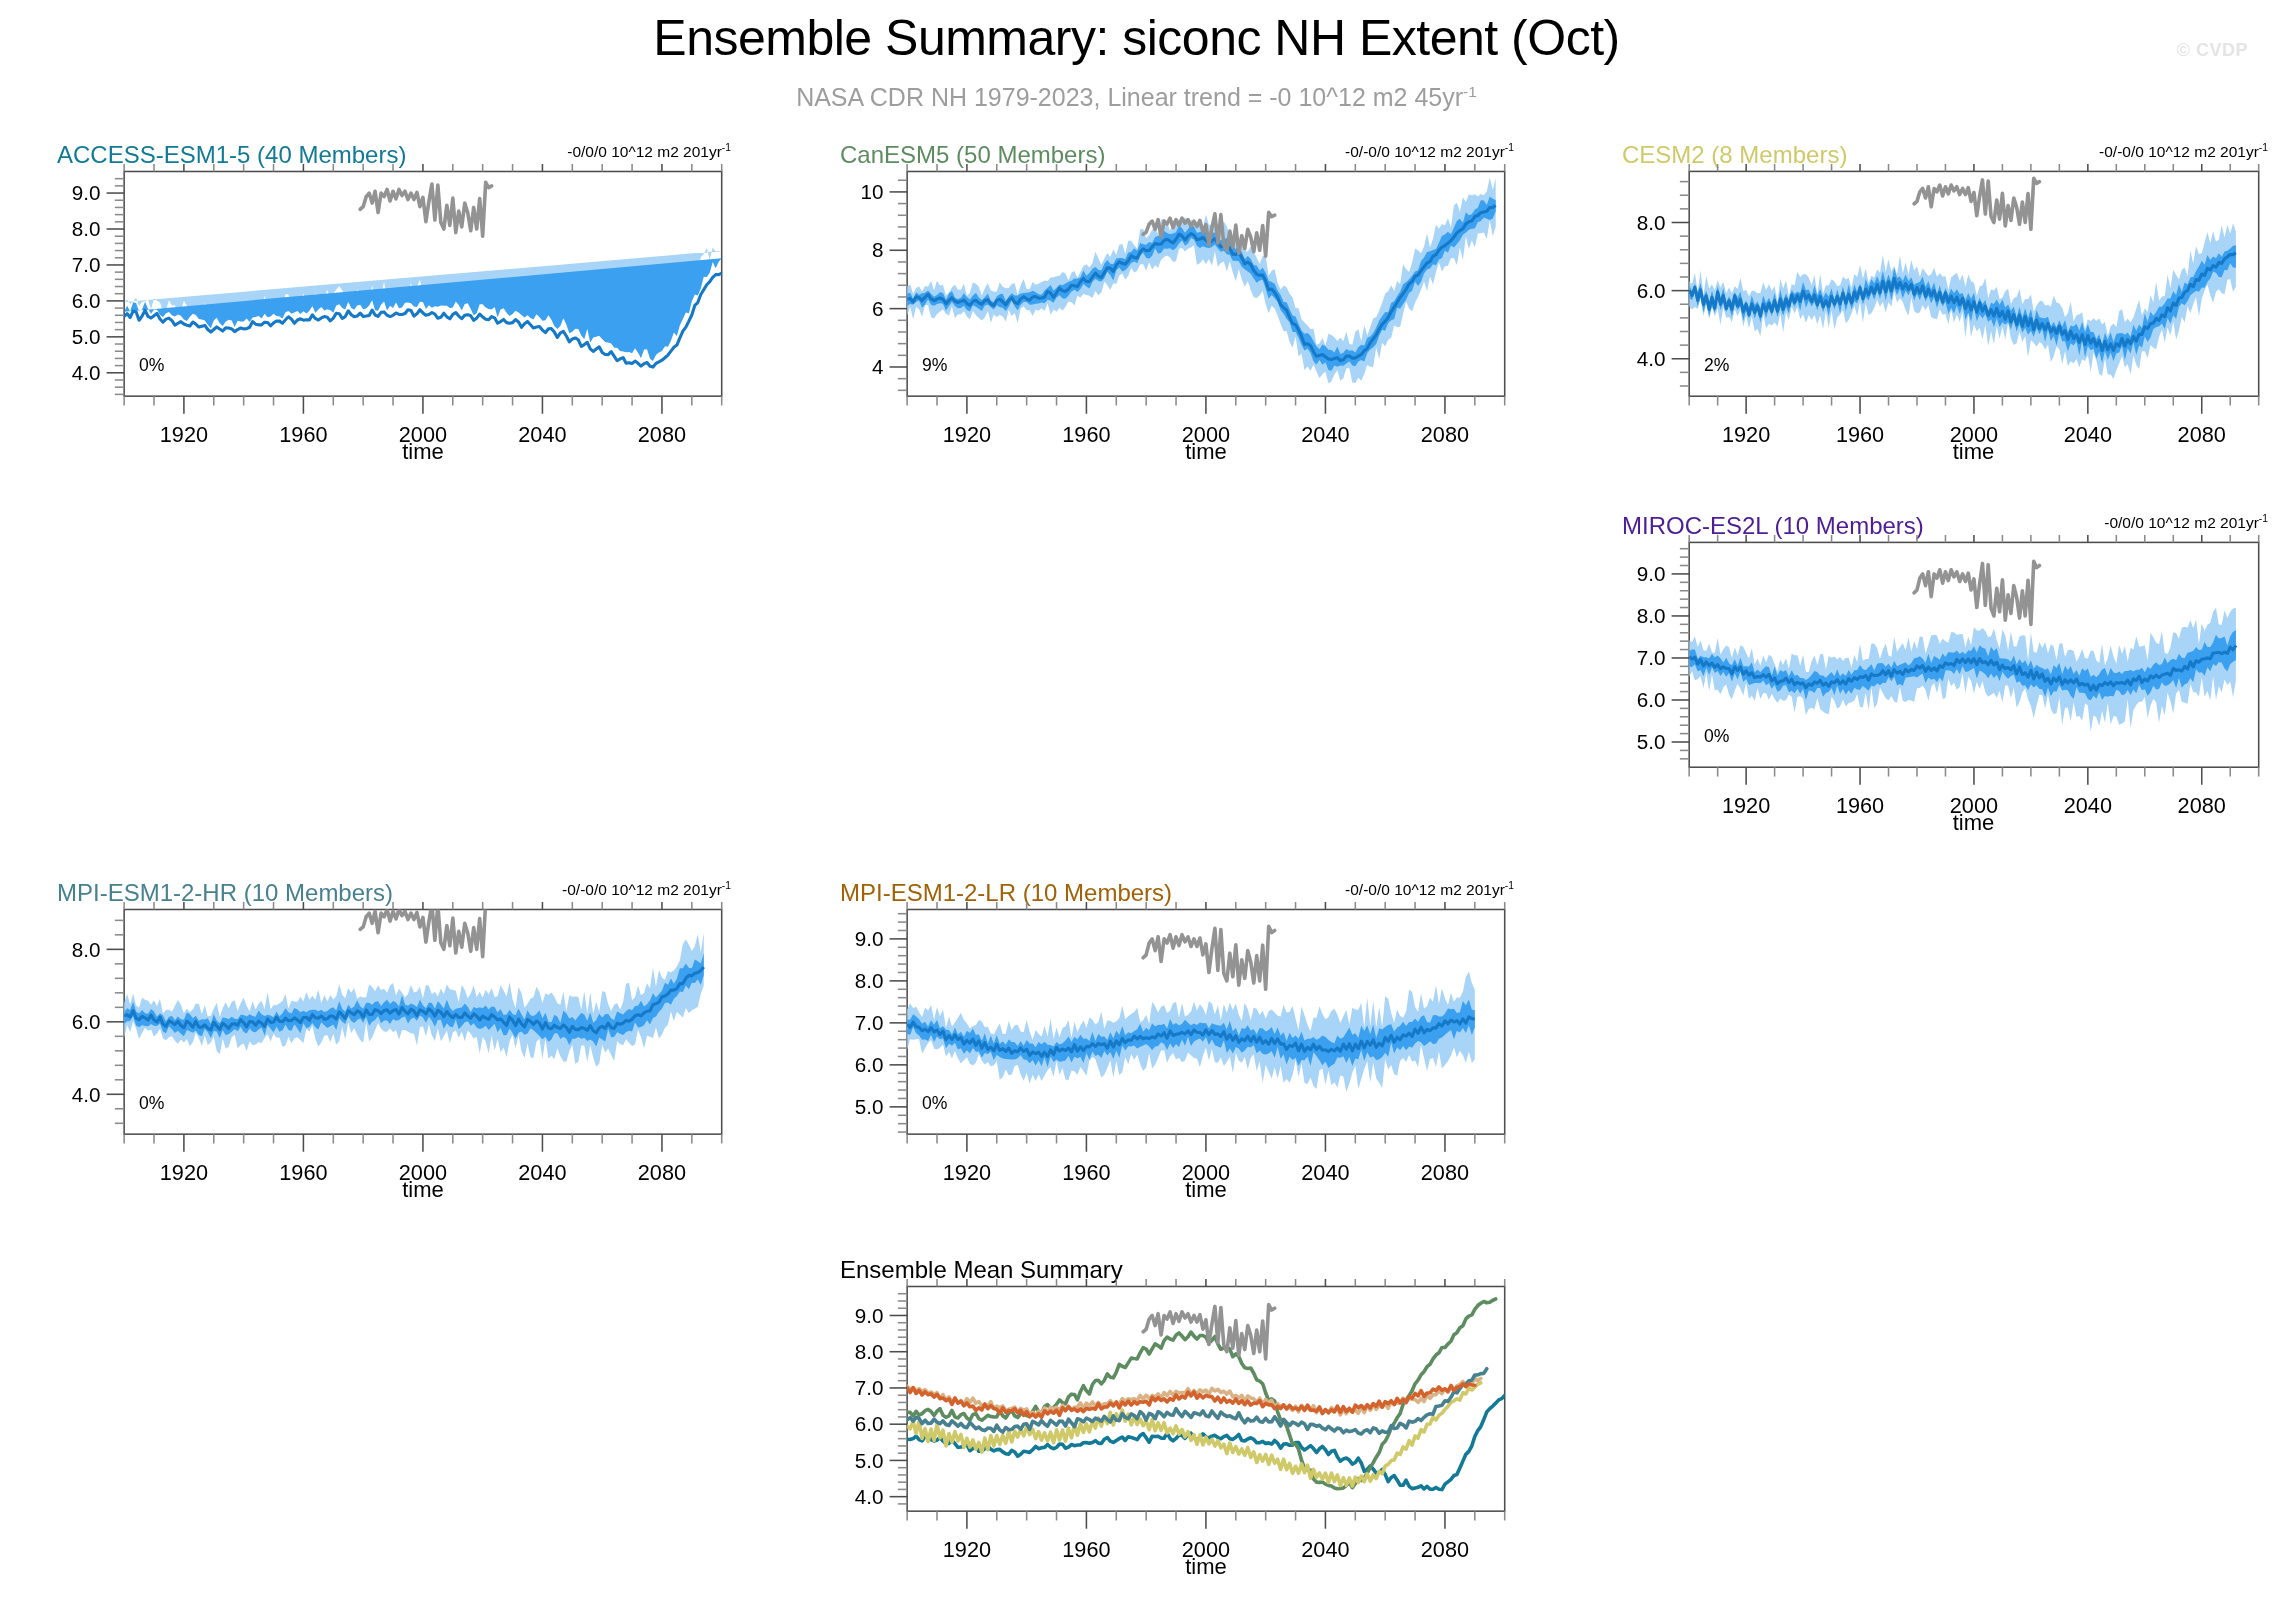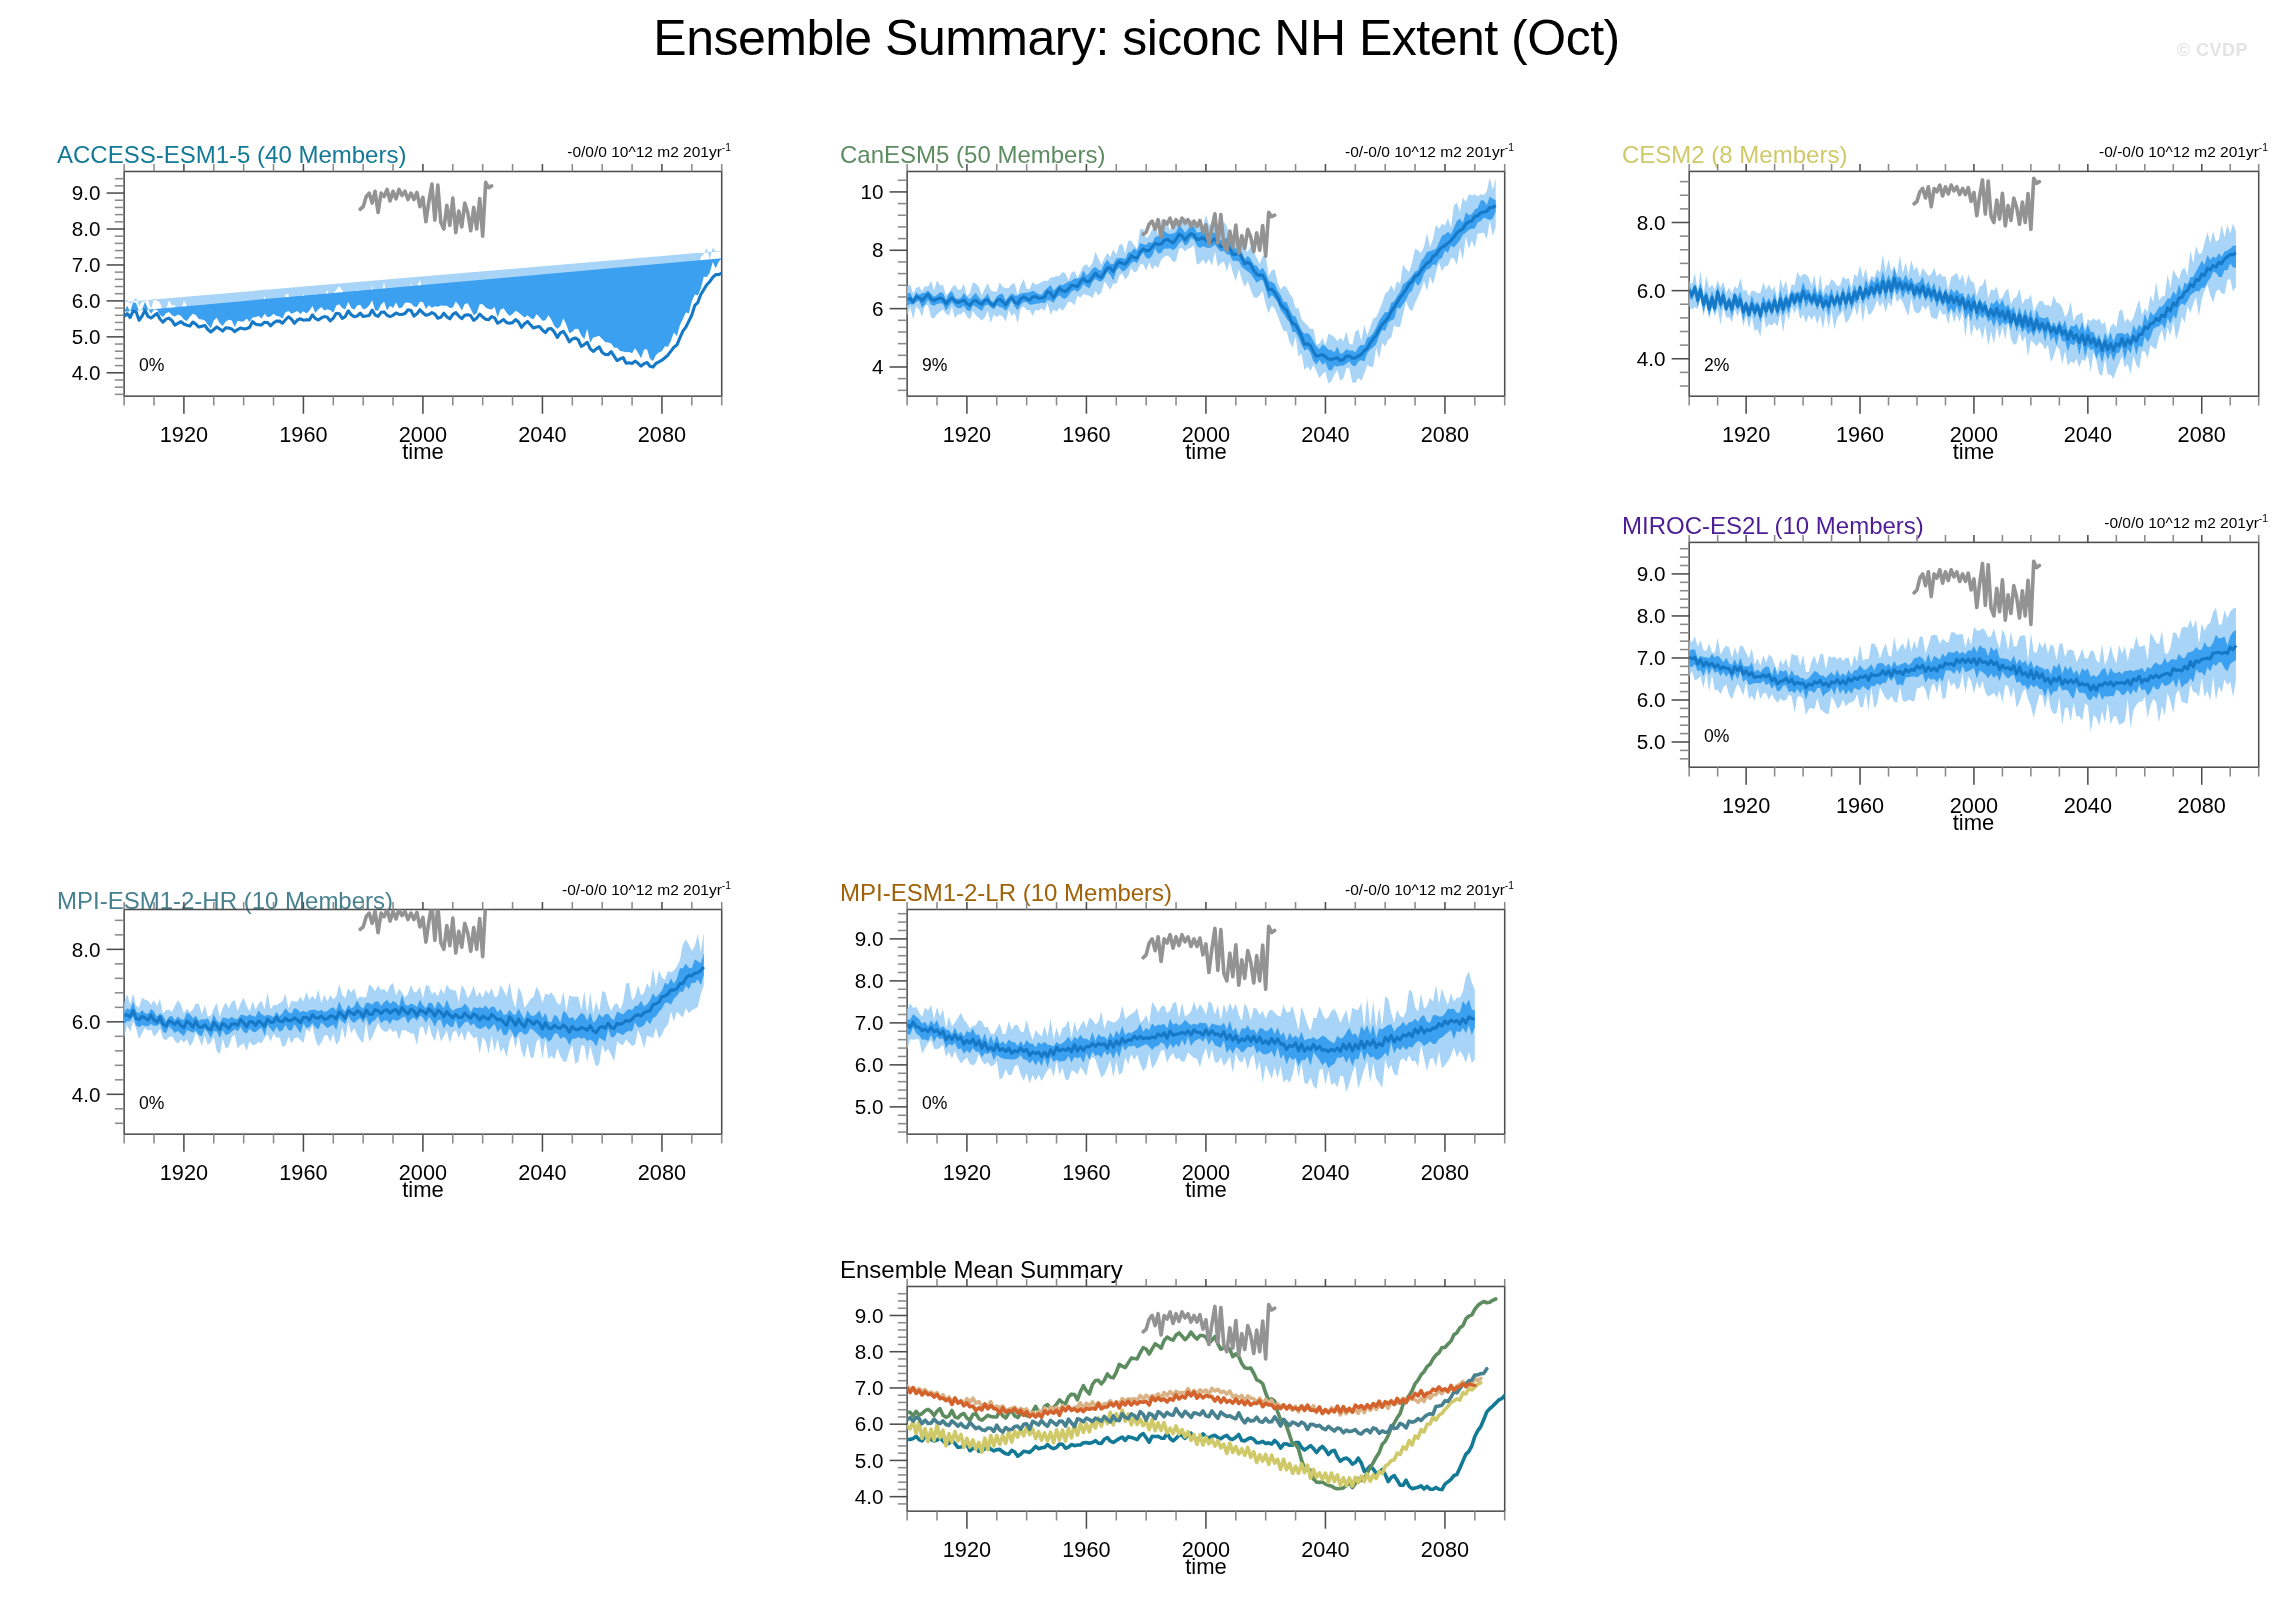--- a/index.html
+++ b/index.html
@@ -45,20 +45,23 @@
 
   text.tick{font-family:"Liberation Sans",sans-serif;fill:#000;}
 </style>
 </head>
 <body>
 
 <div id="figure">
 
   <div class="main-title">Ensemble Summary: siconc NH Extent (Oct)</div>
 
+  <div class="sub-title">
+    <span>NASA CDR NH 1979-2023, Linear trend = -0 10^12 m2 45yr</span><sup>-1</sup>
+  </div>
 
   <div class="watermark">© CVDP</div>
 
   <div id="panels">
       <div class="panel" style="left: 57px; top: 141px; width: 674px;">
         <div class="panel-title" style="color: rgb(18, 122, 150);">ACCESS-ESM1-5 (40 Members)</div>
         <div class="panel-trend"><span>-0/0/0 10^12 m2 201yr</span><sup>-1</sup></div>
         <div class="plot-wrap">
           <svg width="674" height="282" viewBox="0 0 1305 545">
             <rect x="130" y="14" width="1157" height="435" fill="none" stroke="#4d4d4d" stroke-width="3"></rect>
@@ -436,21 +439,21 @@
               <path d="M130.0 223.9 L135.5 221.3 L141.0 221.2 L146.5 239.0 L152.0 233.2 L157.6 236.3 L163.1 236.4 L168.6 238.3 L174.1 229.9 L179.6 236.7 L185.1 232.6 L190.6 238.1 L196.1 246.3 L201.6 237.2 L207.1 248.0 L212.6 251.7 L218.2 240.1 L223.7 252.7 L229.2 237.3 L234.7 253.8 L240.2 253.5 L245.7 254.0 L251.2 246.0 L256.7 265.3 L262.2 259.8 L267.8 265.1 L273.3 258.7 L278.8 253.5 L284.3 255.4 L289.8 271.4 L295.3 254.3 L300.8 271.5 L306.3 260.7 L311.8 264.1 L317.3 261.1 L322.9 274.1 L328.4 260.7 L333.9 271.9 L339.4 269.9 L344.9 276.4 L350.4 276.3 L355.9 280.4 L361.4 276.3 L366.9 270.7 L372.4 262.9 L378.0 265.2 L383.5 271.4 L389.0 271.5 L394.5 275.9 L400.0 270.0 L405.5 264.9 L411.0 272.8 L416.5 259.8 L422.0 272.8 L427.5 267.1 L433.1 272.4 L438.6 261.0 L444.1 269.9 L449.6 261.5 L455.1 260.9 L460.6 251.2 L466.1 259.0 L471.6 261.2 L477.1 255.7 L482.6 250.0 L488.2 262.0 L493.7 248.7 L499.2 247.4 L504.7 248.0 L510.2 254.6 L515.7 248.2 L521.2 256.6 L526.7 243.2 L532.2 253.7 L537.7 250.7 L543.3 248.3 L548.8 246.1 L554.3 252.1 L559.8 247.4 L565.3 238.2 L570.8 237.1 L576.3 234.2 L581.8 239.3 L587.3 246.8 L592.8 229.3 L598.3 247.3 L603.9 233.7 L609.4 237.2 L614.9 241.1 L620.4 228.8 L625.9 235.9 L631.4 225.9 L636.9 227.2 L642.4 227.4 L647.9 223.3 L653.4 229.7 L659.0 225.4 L664.5 230.5 L670.0 222.6 L675.5 224.2 L681.0 215.0 L686.5 227.2 L692.0 212.8 L697.5 218.0 L703.0 219.9 L708.6 234.4 L714.1 216.1 L719.6 224.0 L725.1 218.2 L730.6 238.0 L736.1 238.6 L741.6 238.6 L747.1 240.8 L752.6 245.1 L758.1 232.8 L763.6 249.9 L769.2 239.5 L774.7 247.8 L780.2 241.8 L785.7 253.9 L791.2 241.8 L796.7 258.6 L802.2 250.7 L807.7 254.9 L813.2 256.8 L818.8 260.3 L824.3 257.5 L829.8 269.6 L835.3 251.7 L840.8 256.8 L846.3 247.1 L851.8 268.9 L857.3 252.7 L862.8 261.5 L868.3 253.0 L873.9 268.5 L879.4 260.7 L884.9 272.0 L890.4 257.3 L895.9 262.7 L901.4 257.8 L906.9 274.3 L912.4 270.2 L917.9 275.1 L923.4 269.3 L928.9 260.0 L934.5 257.2 L940.0 272.9 L945.5 256.5 L951.0 265.9 L956.5 267.3 L962.0 263.6 L967.5 268.7 L973.0 262.9 L978.5 262.9 L984.1 260.7 L989.6 263.8 L995.1 260.2 L1000.6 260.2 L1006.1 256.6 L1011.6 265.4 L1017.1 254.7 L1022.6 258.9 L1028.1 250.6 L1033.6 245.8 L1039.2 251.3 L1044.7 249.6 L1050.2 236.8 L1055.7 247.6 L1061.2 241.3 L1066.7 239.2 L1072.2 242.0 L1077.7 229.3 L1083.2 237.2 L1088.7 238.1 L1094.3 227.4 L1099.8 226.2 L1105.3 223.9 L1110.8 216.5 L1116.3 222.0 L1121.8 221.2 L1127.3 206.6 L1132.8 216.4 L1138.3 216.3 L1143.8 207.9 L1149.3 192.8 L1154.9 199.7 L1160.4 198.8 L1165.9 195.9 L1171.4 213.9 L1176.9 195.8 L1182.4 187.1 L1187.9 184.2 L1187.9 241.6 L1182.4 244.7 L1176.9 249.2 L1171.4 263.1 L1165.9 258.2 L1160.4 247.0 L1154.9 245.4 L1149.3 253.2 L1143.8 249.4 L1138.3 263.3 L1132.8 255.7 L1127.3 272.2 L1121.8 265.2 L1116.3 266.1 L1110.8 259.2 L1105.3 284.7 L1099.8 276.6 L1094.3 286.2 L1088.7 288.4 L1083.2 295.3 L1077.7 275.8 L1072.2 295.5 L1066.7 280.0 L1061.2 286.4 L1055.7 290.2 L1050.2 291.8 L1044.7 284.4 L1039.2 297.7 L1033.6 298.6 L1028.1 291.5 L1022.6 303.8 L1017.1 310.6 L1011.6 298.3 L1006.1 300.0 L1000.6 289.3 L995.1 305.8 L989.6 298.4 L984.1 309.4 L978.5 299.7 L973.0 307.7 L967.5 309.6 L962.0 301.3 L956.5 298.9 L951.0 312.2 L945.5 310.6 L940.0 312.6 L934.5 311.0 L928.9 318.6 L923.4 304.1 L917.9 316.3 L912.4 310.5 L906.9 319.2 L901.4 316.8 L895.9 305.9 L890.4 305.0 L884.9 304.9 L879.4 293.9 L873.9 317.2 L868.3 310.5 L862.8 300.1 L857.3 298.9 L851.8 300.7 L846.3 290.0 L840.8 302.7 L835.3 301.9 L829.8 311.5 L824.3 294.9 L818.8 313.2 L813.2 298.2 L807.7 297.6 L802.2 290.2 L796.7 294.8 L791.2 288.7 L785.7 299.6 L780.2 290.2 L774.7 291.5 L769.2 282.6 L763.6 285.6 L758.1 269.6 L752.6 272.4 L747.1 277.8 L741.6 272.4 L736.1 264.3 L730.6 282.1 L725.1 269.9 L719.6 276.4 L714.1 267.5 L708.6 276.9 L703.0 268.9 L697.5 264.7 L692.0 262.0 L686.5 277.1 L681.0 256.4 L675.5 260.2 L670.0 263.5 L664.5 264.7 L659.0 253.1 L653.4 268.9 L647.9 259.1 L642.4 268.4 L636.9 262.6 L631.4 261.2 L625.9 261.7 L620.4 283.0 L614.9 275.4 L609.4 284.1 L603.9 277.8 L598.3 279.8 L592.8 275.2 L587.3 286.2 L581.8 268.0 L576.3 271.2 L570.8 275.6 L565.3 272.8 L559.8 273.9 L554.3 274.7 L548.8 275.5 L543.3 291.4 L537.7 288.0 L532.2 290.4 L526.7 274.1 L521.2 282.9 L515.7 275.1 L510.2 286.1 L504.7 285.4 L499.2 290.5 L493.7 286.4 L488.2 292.7 L482.6 290.8 L477.1 300.5 L471.6 296.4 L466.1 291.8 L460.6 298.9 L455.1 298.8 L449.6 295.3 L444.1 307.0 L438.6 300.1 L433.1 308.2 L427.5 297.8 L422.0 306.7 L416.5 290.7 L411.0 309.2 L405.5 295.9 L400.0 303.1 L394.5 305.4 L389.0 312.7 L383.5 295.7 L378.0 295.6 L372.4 305.3 L366.9 301.5 L361.4 300.6 L355.9 318.7 L350.4 297.4 L344.9 307.0 L339.4 297.2 L333.9 305.9 L328.4 301.0 L322.9 304.1 L317.3 290.0 L311.8 291.3 L306.3 300.3 L300.8 303.0 L295.3 289.3 L289.8 297.2 L284.3 286.1 L278.8 290.3 L273.3 281.0 L267.8 286.5 L262.2 285.9 L256.7 285.9 L251.2 287.9 L245.7 289.7 L240.2 278.2 L234.7 284.1 L229.2 264.0 L223.7 279.5 L218.2 267.1 L212.6 283.6 L207.1 266.5 L201.6 274.1 L196.1 264.7 L190.6 272.4 L185.1 262.8 L179.6 266.8 L174.1 255.7 L168.6 270.7 L163.1 256.2 L157.6 272.9 L152.0 261.0 L146.5 263.2 L141.0 249.7 L135.5 254.9 L130.0 254.3 Z" fill="#3aa0ef" stroke="none"></path>
               <path d="M130.0 235.4 L135.5 239.5 L141.0 235.9 L146.5 249.5 L152.0 240.9 L157.6 252.8 L163.1 245.3 L168.6 252.2 L174.1 247.5 L179.6 255.6 L185.1 250.6 L190.6 258.6 L196.1 254.5 L201.6 258.1 L207.1 257.9 L212.6 268.3 L218.2 254.6 L223.7 262.0 L229.2 255.1 L234.7 269.0 L240.2 262.4 L245.7 271.0 L251.2 266.1 L256.7 275.6 L262.2 273.4 L267.8 274.4 L273.3 269.8 L278.8 274.7 L284.3 269.3 L289.8 282.0 L295.3 276.3 L300.8 287.4 L306.3 283.0 L311.8 281.8 L317.3 276.5 L322.9 285.2 L328.4 278.7 L333.9 289.3 L339.4 284.6 L344.9 288.1 L350.4 286.0 L355.9 295.3 L361.4 287.8 L366.9 290.9 L372.4 284.0 L378.0 286.5 L383.5 280.9 L389.0 290.3 L394.5 286.0 L400.0 292.5 L405.5 283.9 L411.0 285.5 L416.5 279.6 L422.0 288.0 L427.5 281.6 L433.1 288.0 L438.6 277.4 L444.1 282.7 L449.6 275.7 L455.1 279.3 L460.6 274.1 L466.1 275.5 L471.6 271.3 L477.1 280.5 L482.6 268.6 L488.2 271.7 L493.7 271.0 L499.2 269.7 L504.7 262.2 L510.2 270.1 L515.7 262.3 L521.2 272.9 L526.7 260.1 L532.2 267.0 L537.7 263.6 L543.3 269.4 L548.8 259.8 L554.3 264.7 L559.8 259.8 L565.3 261.9 L570.8 252.8 L576.3 257.4 L581.8 252.1 L587.3 263.4 L592.8 255.1 L598.3 261.9 L603.9 256.8 L609.4 262.6 L614.9 252.5 L620.4 255.9 L625.9 247.0 L631.4 250.2 L636.9 248.3 L642.4 252.2 L647.9 240.4 L653.4 246.5 L659.0 239.4 L664.5 246.7 L670.0 239.6 L675.5 247.2 L681.0 238.9 L686.5 250.4 L692.0 238.7 L697.5 246.5 L703.0 244.8 L708.6 250.4 L714.1 242.1 L719.6 251.0 L725.1 245.5 L730.6 260.1 L736.1 251.5 L741.6 257.9 L747.1 256.2 L752.6 260.6 L758.1 252.5 L763.6 268.6 L769.2 255.1 L774.7 270.0 L780.2 266.2 L785.7 274.7 L791.2 261.6 L796.7 278.1 L802.2 264.9 L807.7 276.0 L813.2 268.5 L818.8 282.8 L824.3 276.7 L829.8 287.7 L835.3 276.7 L840.8 282.8 L846.3 274.0 L851.8 288.6 L857.3 279.7 L862.8 285.8 L868.3 279.9 L873.9 285.9 L879.4 278.4 L884.9 290.3 L890.4 286.8 L895.9 290.1 L901.4 288.1 L906.9 299.9 L912.4 290.4 L917.9 299.9 L923.4 288.9 L928.9 291.1 L934.5 285.0 L940.0 289.2 L945.5 283.7 L951.0 291.4 L956.5 285.2 L962.0 286.5 L967.5 284.8 L973.0 287.8 L978.5 280.5 L984.1 289.9 L989.6 278.0 L995.1 281.3 L1000.6 273.0 L1006.1 285.1 L1011.6 278.4 L1017.1 282.3 L1022.6 272.3 L1028.1 276.1 L1033.6 270.8 L1039.2 275.7 L1044.7 270.9 L1050.2 268.8 L1055.7 267.4 L1061.2 271.5 L1066.7 257.7 L1072.2 261.8 L1077.7 260.4 L1083.2 262.9 L1088.7 254.1 L1094.3 258.9 L1099.8 244.9 L1105.3 254.6 L1110.8 243.0 L1116.3 245.6 L1121.8 240.0 L1127.3 239.0 L1132.8 237.5 L1138.3 239.2 L1143.8 227.9 L1149.3 227.4 L1154.9 226.7 L1160.4 229.4 L1165.9 226.2 L1171.4 228.9 L1176.9 216.4 L1182.4 221.9 L1187.9 213.2 " fill="none" stroke="#1579c8" stroke-width="6" stroke-linejoin="round"></path>
               <path d="M565.3 111.6 L570.8 105.9 L576.3 83.1 L581.8 75.0 L587.3 97.7 L592.8 70.9 L598.3 118.9 L603.9 75.0 L609.4 83.1 L614.9 66.9 L620.4 92.9 L625.9 70.9 L631.4 88.0 L636.9 66.9 L642.4 80.7 L647.9 70.9 L653.4 89.6 L659.0 75.0 L664.5 89.6 L670.0 73.4 L675.5 105.9 L681.0 84.7 L686.5 140.0 L692.0 93.7 L697.5 54.7 L703.0 136.0 L708.6 57.1 L714.1 141.7 L719.6 156.3 L725.1 102.6 L730.6 148.2 L736.1 86.4 L741.6 164.4 L747.1 115.6 L752.6 151.4 L758.1 97.7 L763.6 119.7 L769.2 160.4 L774.7 107.5 L780.2 156.3 L785.7 87.2 L791.2 172.6 L796.7 50.6 L802.2 62.8 L807.7 58.7 " fill="none" stroke="#939393" stroke-width="7" stroke-linejoin="round" stroke-linecap="round"></path>
             </g>
           </svg>
         </div>
         <div class="pct-label" style="left: 82px; top: 214px;">0%</div>
         <div class="axis-label" style="left: 67px; width: 569px; top: 298px;">time</div>
       </div>
       <div class="panel" style="left: 57px; top: 879px; width: 674px;">
-        <div class="panel-title" style="color: rgb(71, 129, 143); margin-top: 8px;">MPI-ESM1-2-HR (10 Members)</div>
+        <div class="panel-title" style="color: rgb(71, 129, 143);">MPI-ESM1-2-HR (10 Members)</div>
         <div class="panel-trend"><span>-0/-0/0 10^12 m2 201yr</span><sup>-1</sup></div>
         <div class="plot-wrap">
           <svg width="674" height="282" viewBox="0 0 1305 545">
             <rect x="130" y="14" width="1157" height="435" fill="none" stroke="#4d4d4d" stroke-width="3"></rect>
             <line x1="96" y1="371.8225806451613" x2="130" y2="371.8225806451613" stroke="#4d4d4d" stroke-width="3"></line>
             <text x="84" y="385.8225806451613" text-anchor="end" font-size="40" class="tick">4.0</text>
             <line x1="96" y1="231.49999999999994" x2="130" y2="231.49999999999994" stroke="#4d4d4d" stroke-width="3"></line>
             <text x="84" y="245.49999999999994" text-anchor="end" font-size="40" class="tick">6.0</text>
             <line x1="96" y1="91.17741935483866" x2="130" y2="91.17741935483866" stroke="#4d4d4d" stroke-width="3"></line>
             <text x="84" y="105.17741935483866" text-anchor="end" font-size="40" class="tick">8.0</text>

